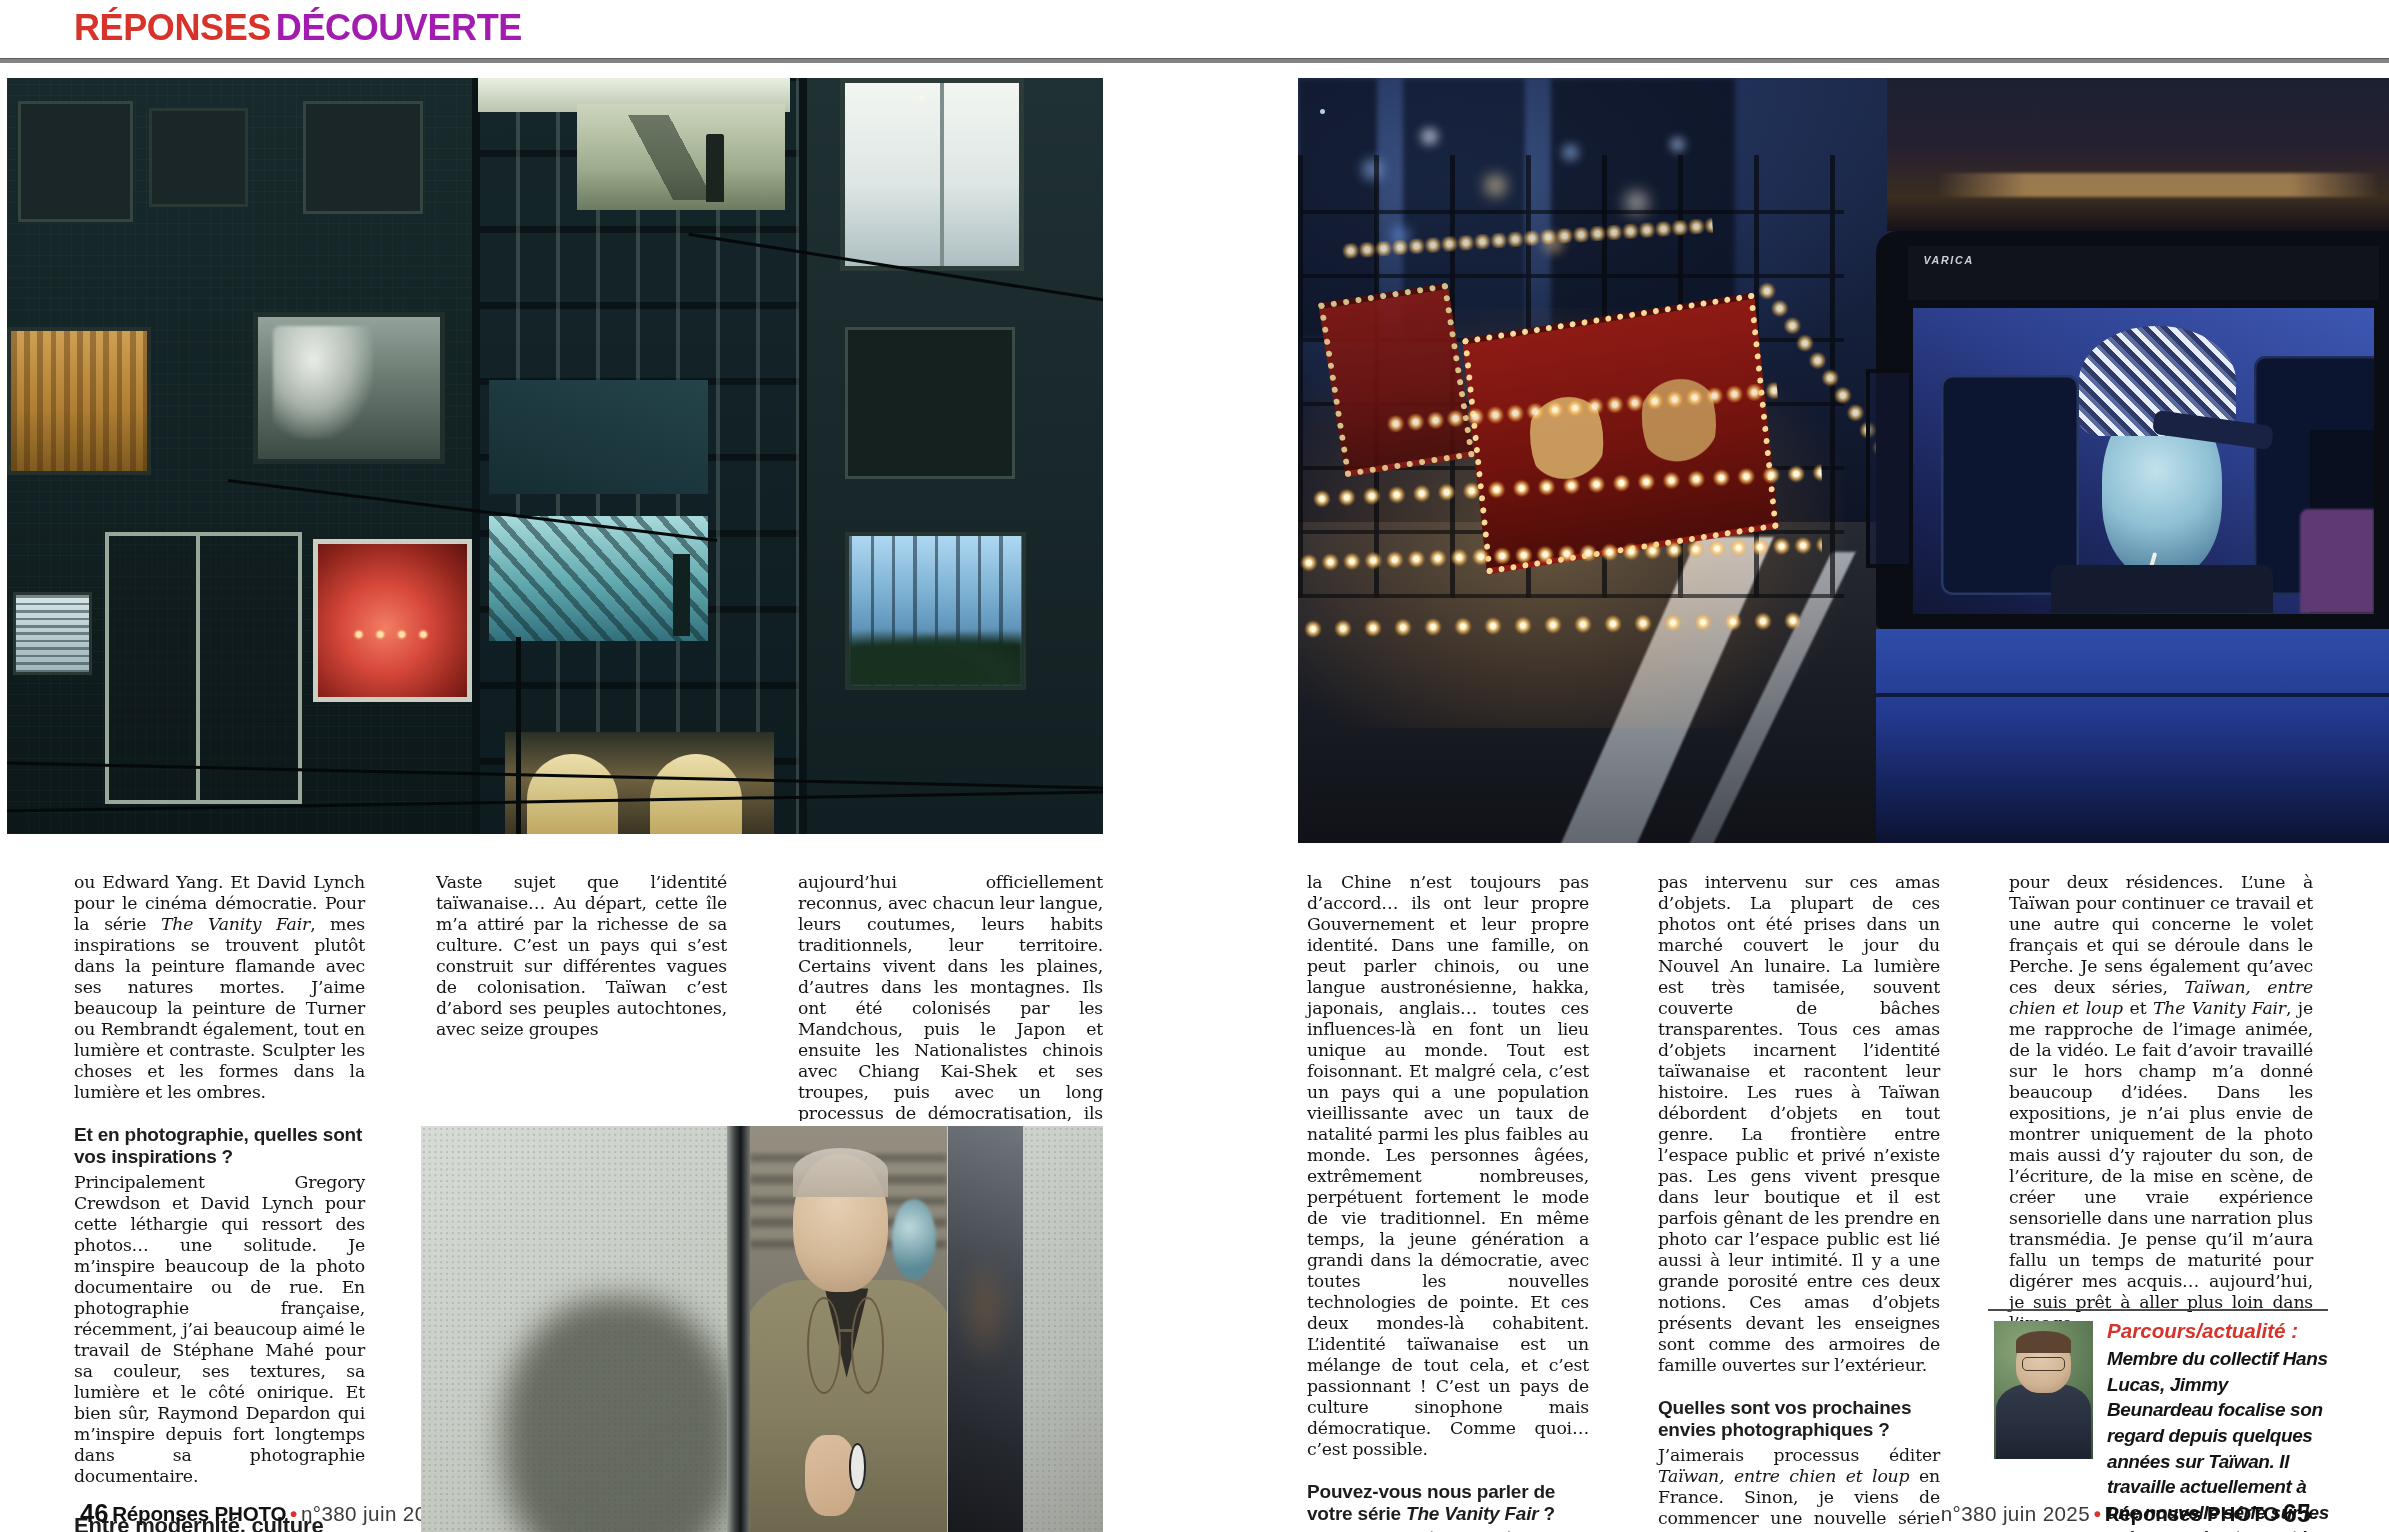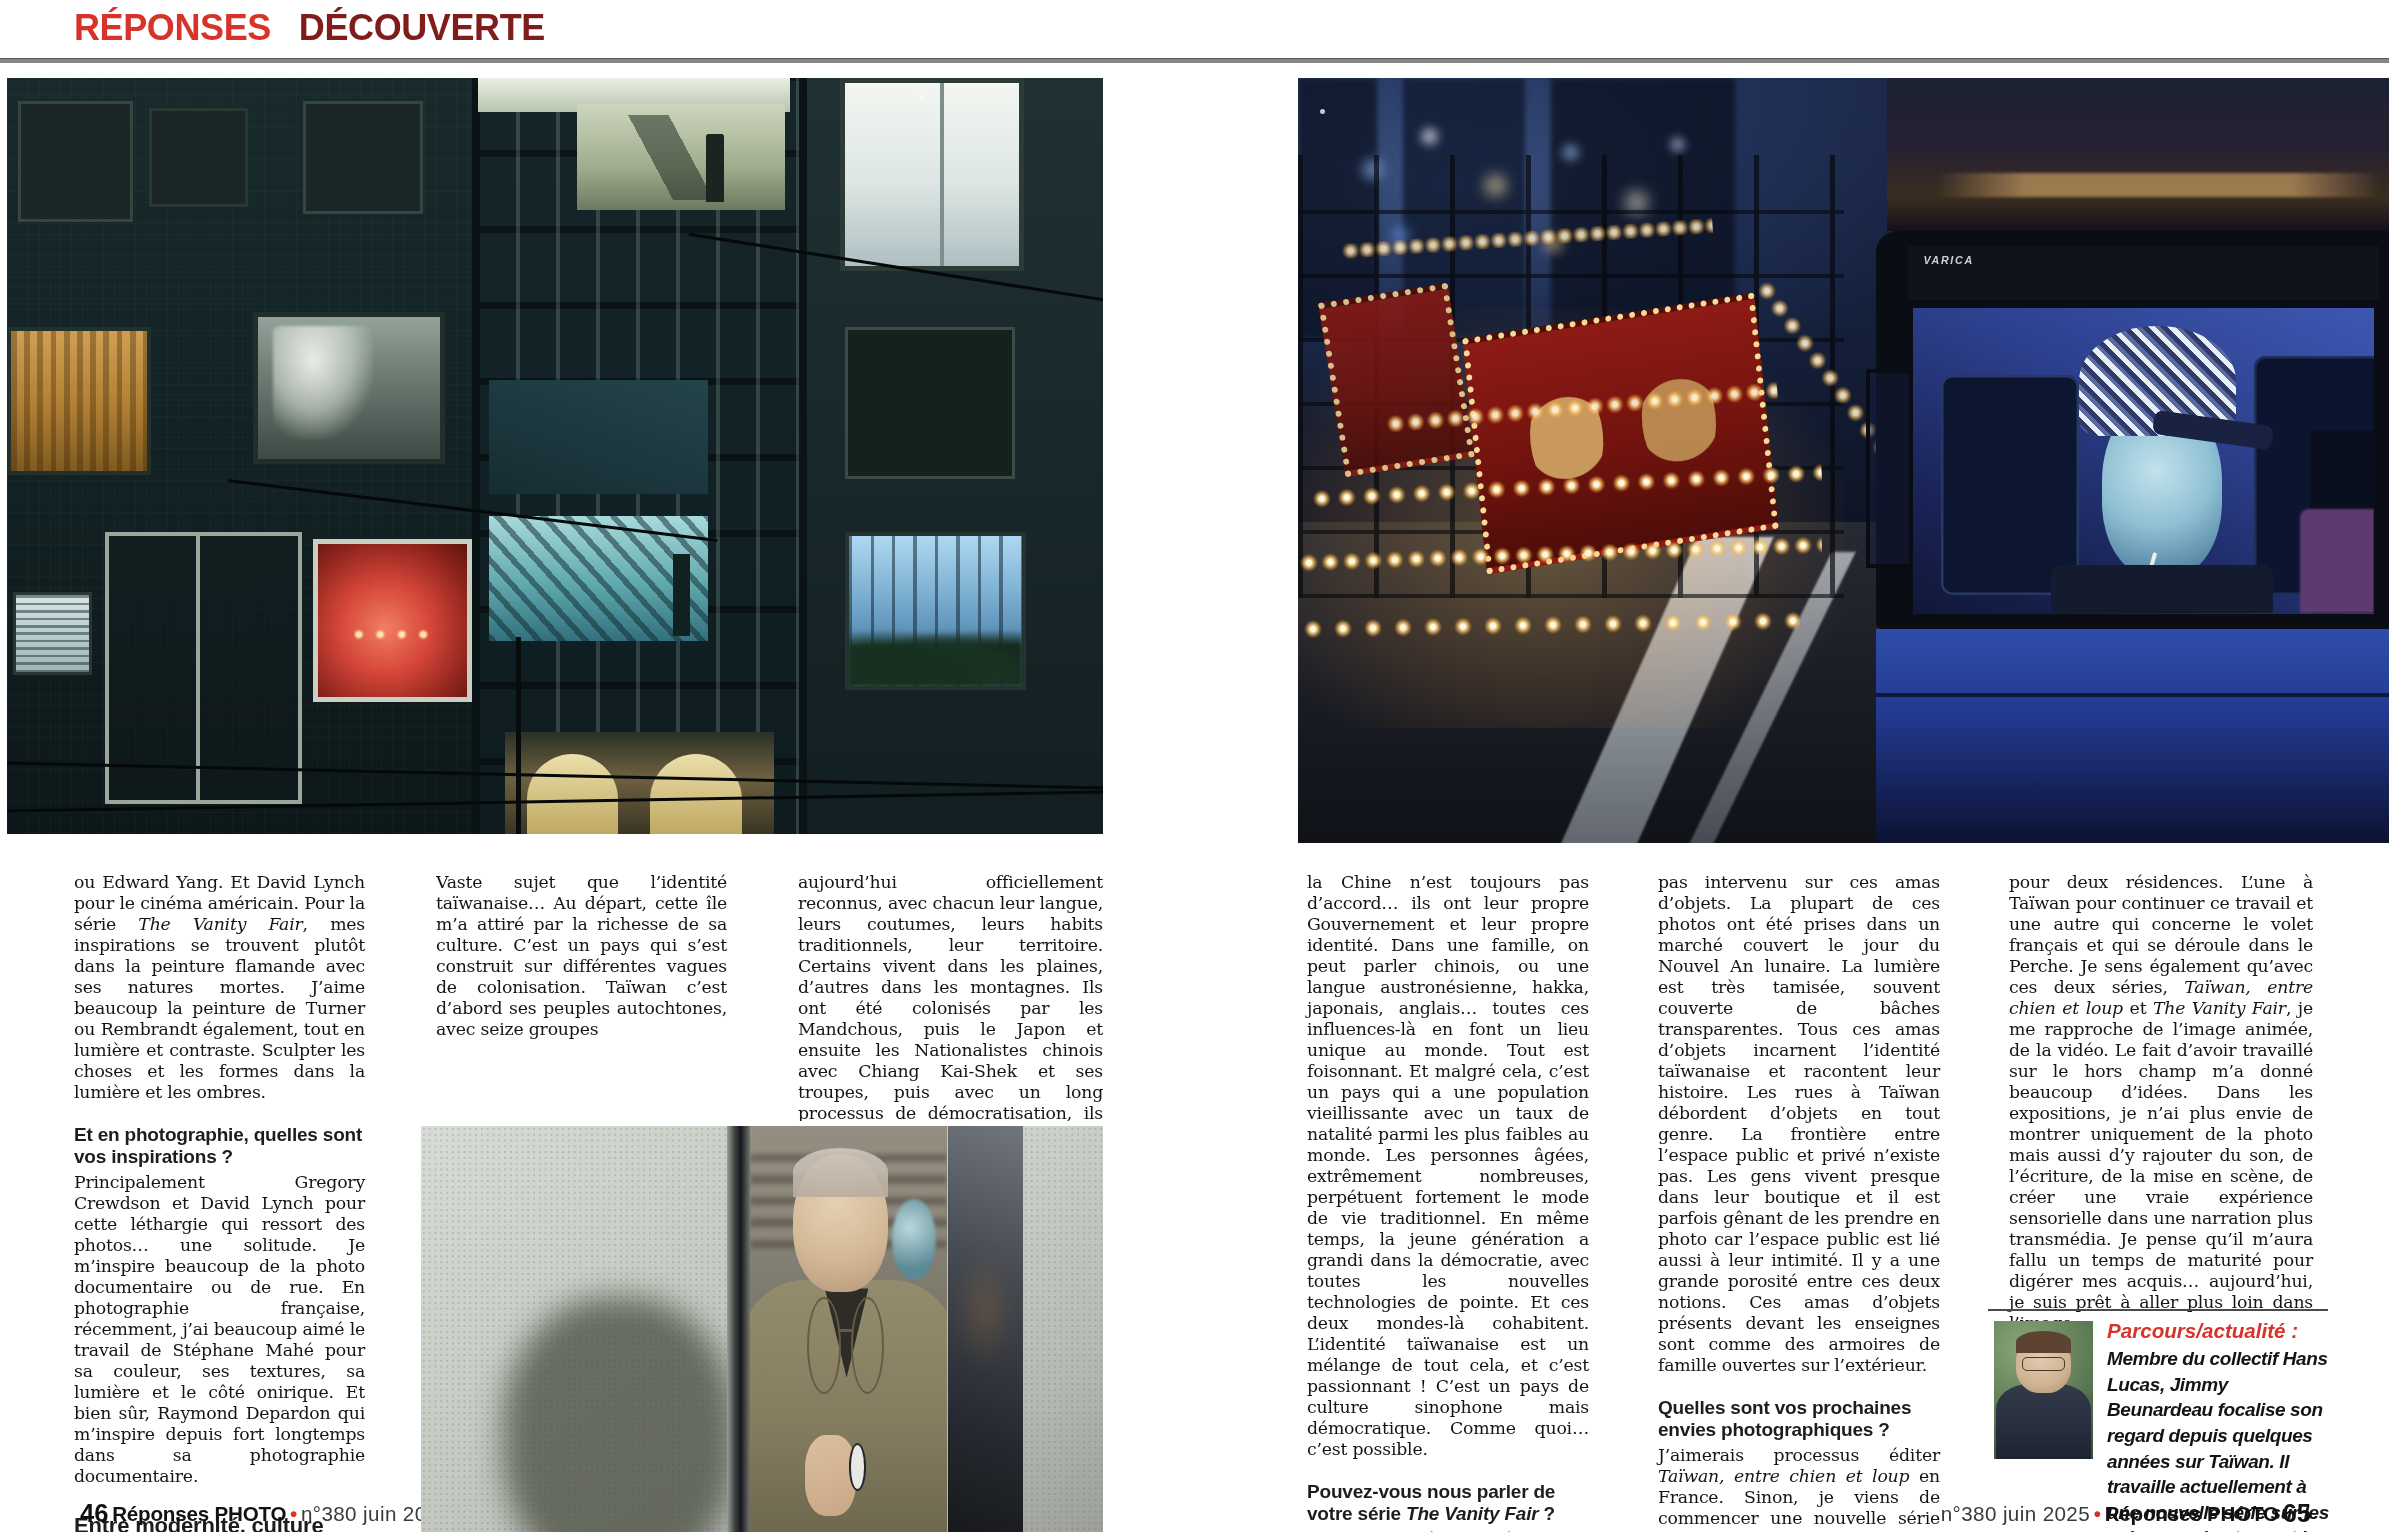--- a/index.html
+++ b/index.html
@@ -3,21 +3,21 @@
 <meta charset="utf-8">
 <style>
   html,body{margin:0;padding:0;background:#e8e8e8;}
   #page{position:relative;width:2389px;height:1532px;background:#ffffff;overflow:hidden;
         font-family:"Liberation Sans",sans-serif;}
 
   
   #header{position:absolute;left:74px;top:6.6px;font-weight:bold;font-size:36px;
           letter-spacing:-0.4px;white-space:nowrap;}
   #header .brand{color:#d8332b;}
-  #header .section{color:#7f1d1d;margin-left:28px;}
+  #header .section{color:#a21caf;margin-left:5px;}
   #header-rule{position:absolute;left:0;top:58px;width:2389px;height:4.1px;background:#848484;
                border-top:0.8px solid #5c5c5c;}
 
   
   .photo{position:absolute;overflow:hidden;}
   .photo *{position:absolute;}
 
   
   #photo-left{left:6.6px;top:78px;width:1096px;height:756px;background:#101d1f;}
   .pl-base{left:0;top:0;width:100%;height:100%;
@@ -352,21 +352,21 @@
         <div class="pass-sleeve"></div>
       </div>
       <div class="mirror"></div>
       <div class="tr-body">
         <div class="tr-crease"></div>
       </div>
     </div>
   </div>
 
   <div id="colL1" class="col">
-    <p class="para"><span>ou Edward Yang. Et David Lynch pour le cinéma américain. Pour la série </span><i>The Vanity Fair</i><span>, mes inspirations se trouvent plutôt dans la peinture flamande avec ses natures mortes. J’aime beaucoup la peinture de Turner ou Rembrandt également, tout en lumière et contraste. Sculpter les choses et les formes dans la lumière et les ombres.</span></p>
+    <p class="para"><span>ou Edward Yang. Et David Lynch pour le cinéma démocratie. Pour la série </span><i>The Vanity Fair</i><span>, mes inspirations se trouvent plutôt dans la peinture flamande avec ses natures mortes. J’aime beaucoup la peinture de Turner ou Rembrandt également, tout en lumière et contraste. Sculpter les choses et les formes dans la lumière et les ombres.</span></p>
     <h3 class="qhead">Et en photographie, quelles sont vos inspirations&nbsp;?</h3>
     <p class="para">Principalement Gregory Crewdson et David Lynch pour cette léthargie qui ressort des photos… une solitude. Je m’inspire beaucoup de la photo documentaire ou de rue. En photographie française, récemment, j’ai beaucoup aimé le travail de Stéphane Mahé pour sa couleur, ses textures, sa lumière et le côté onirique. Et bien sûr, Raymond Depardon qui m’inspire depuis fort longtemps dans sa photographie documentaire.</p>
     <div class="pullquote">Entre modernité, culture traditionnelle et influences multiples, Taïwan est atypique.</div>
   </div>
 
   <div id="colL2" class="col">
     <p class="para">Vaste sujet que l’identité taïwanaise… Au départ, cette île m’a attiré par la richesse de sa culture. C’est un pays qui s’est construit sur différentes vagues de colonisation. Taïwan c’est d’abord ses peuples autochtones, avec seize groupes</p>
   </div>
 
   <div id="colL3" class="col">

